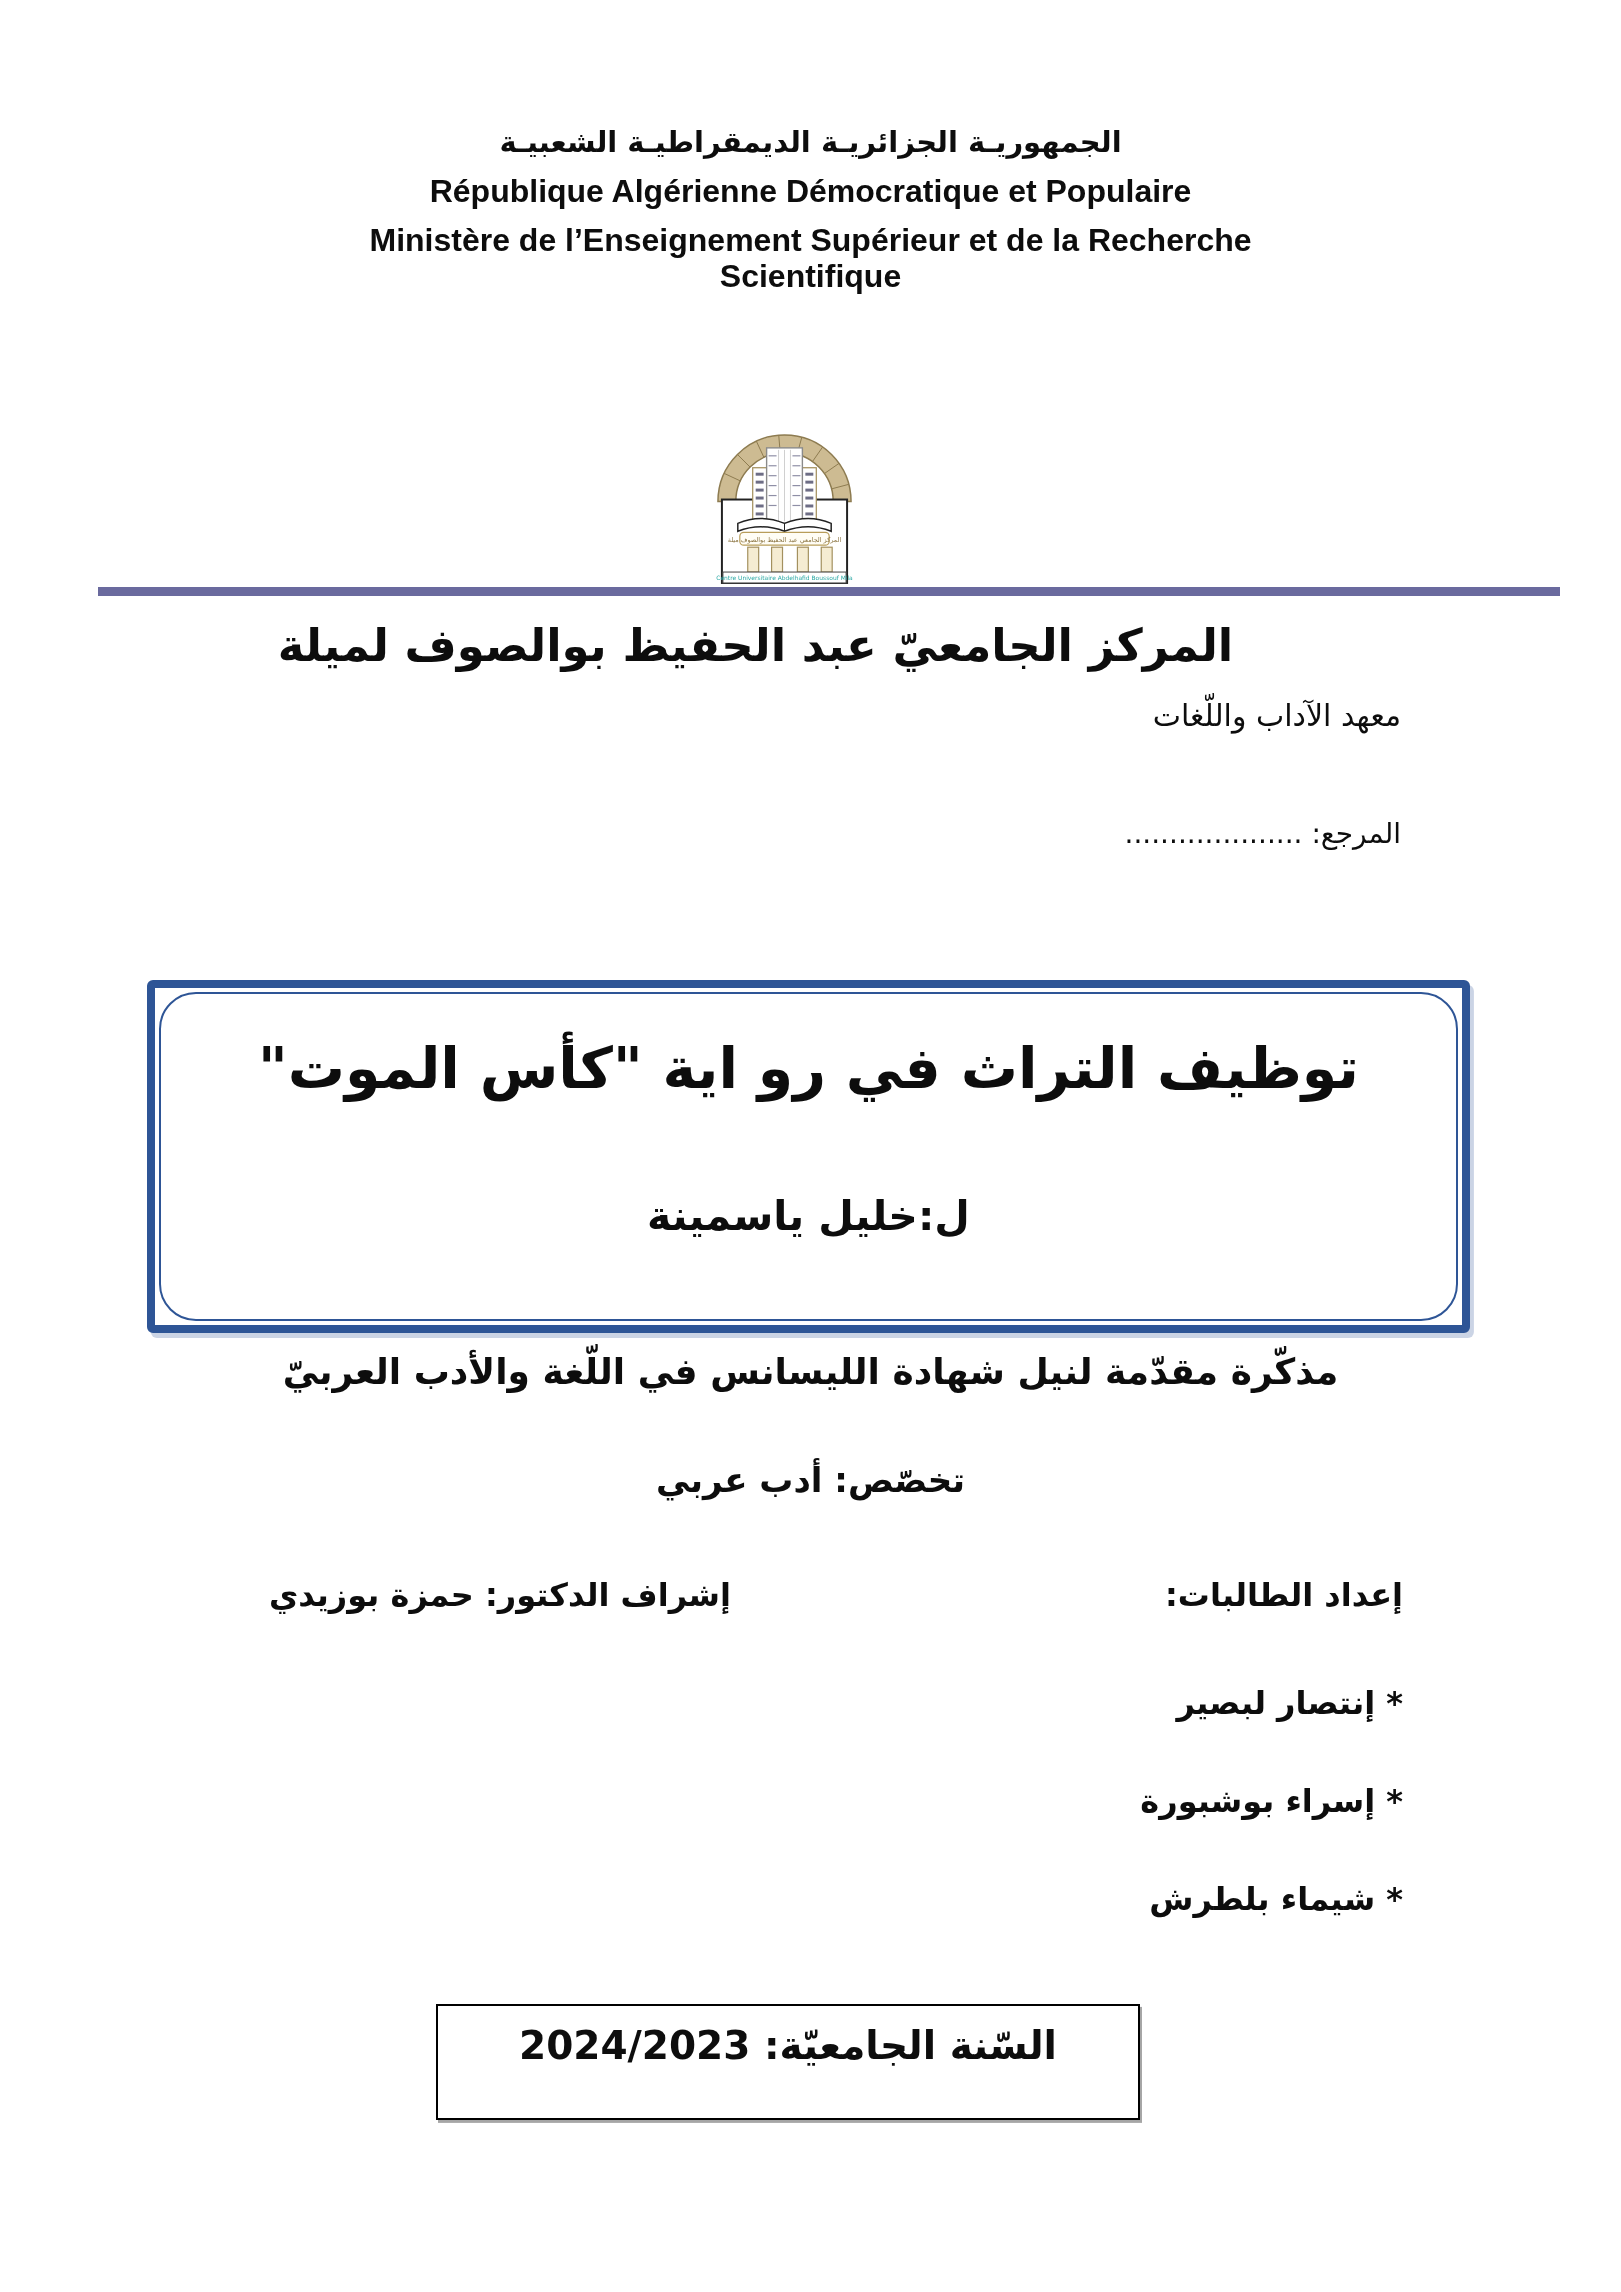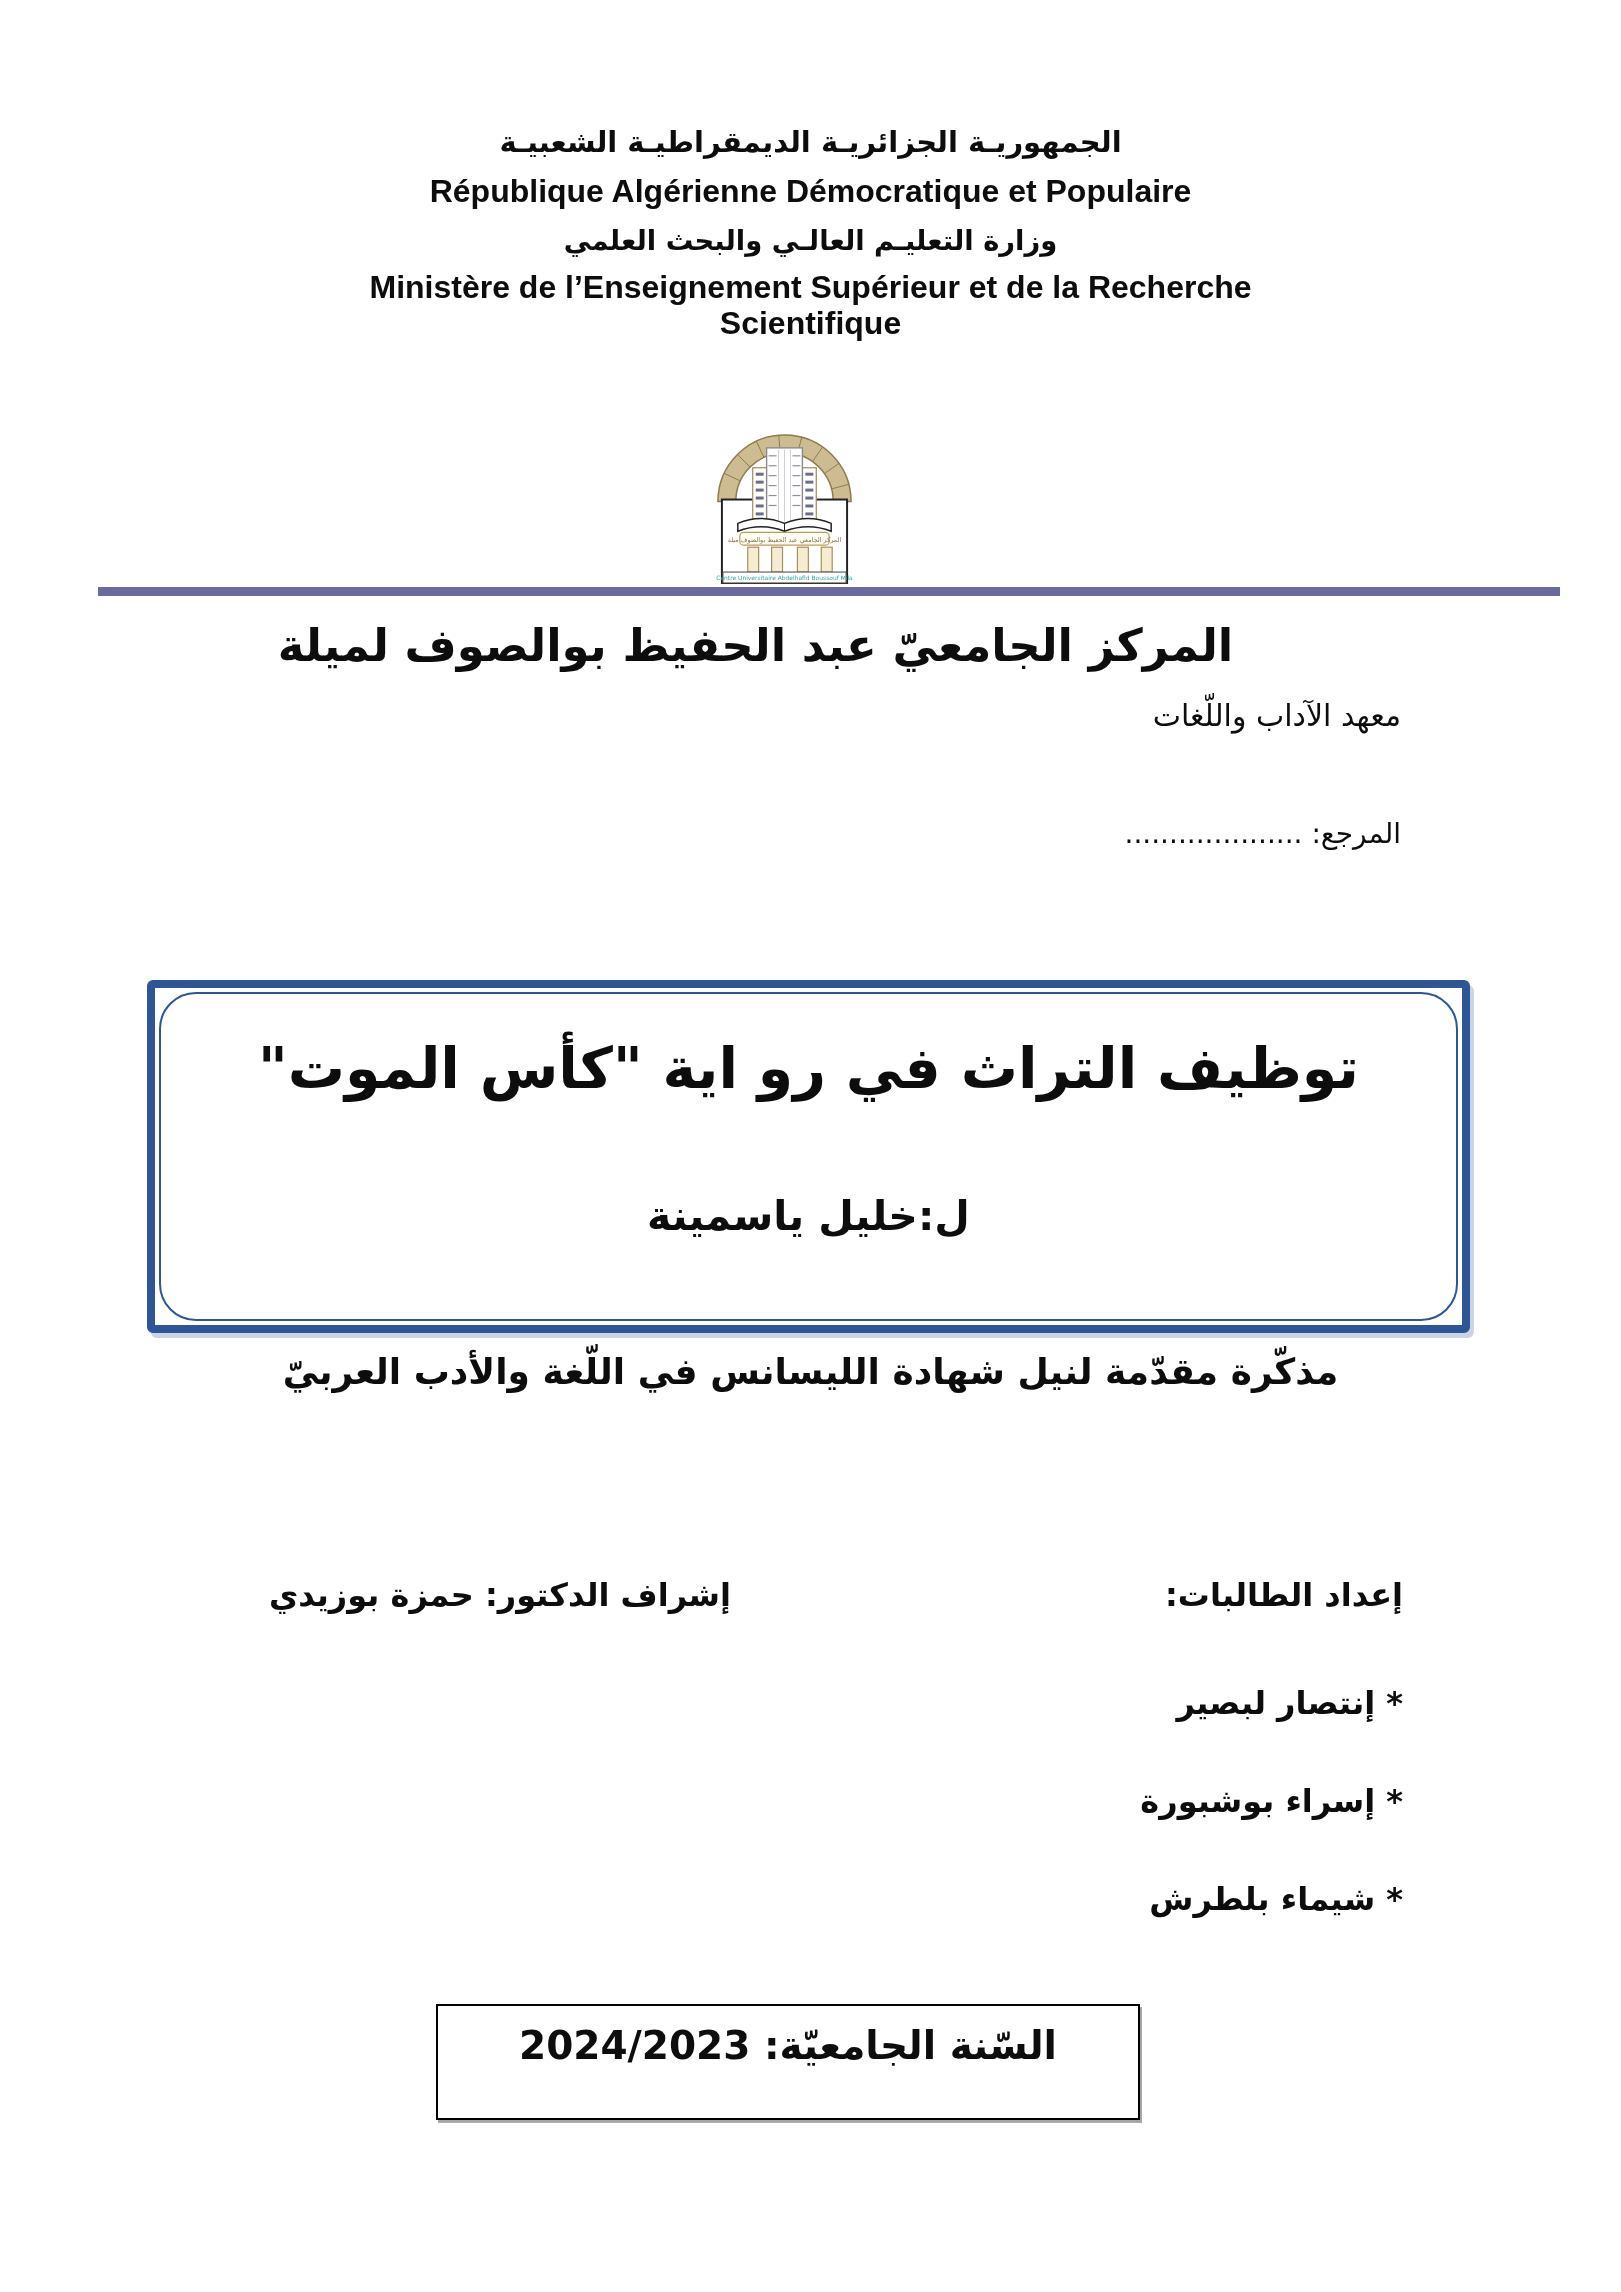--- a/index.html
+++ b/index.html
@@ -73,21 +73,20 @@
   .ybox-text { font-size:39px; font-weight:bold; }
 </style>
 </head>
 <body>
 
 <div class="page">
 
   <div class="hdr">
     <div class="hdr-l1 ar">الجمهوريـة الجزائريـة الديمقراطيـة الشعبيـة</div>
     <div class="hdr-l2 fr">République Algérienne Démocratique et Populaire</div>
-    <div class="hdr-l3 ar">وزارة التعليـم العالـي والبحث العلمي</div>
     <div class="hdr-l4 fr">Ministère de l’Enseignement Supérieur et de la Recherche Scientifique</div>
   </div>
 
   <svg class="logo" viewBox="0 0 150 168" aria-hidden="true">
     <g>
       <path d="M 8 82 A 67 67 0 0 1 142 82 L 124 82 A 49 49 0 0 0 26 82 Z" fill="#cdbb92" stroke="#8d7b50" stroke-width="1.5"></path>
       <g stroke="#8d7b50" stroke-width="1">
         <line x1="122.3" y1="69.3" x2="139.7" y2="64.7"></line>
         <line x1="115.1" y1="53.9" x2="129.9" y2="43.6"></line>
         <line x1="103.1" y1="41.9" x2="113.4" y2="27.1"></line>
@@ -164,20 +163,21 @@
   <div class="institute ar">معهد الآداب واللّغات</div>
   <div class="reference ar">المرجع: ....................</div>
 
   <div class="tbox">
     <div class="tbox-inner"></div>
     <div class="tbox-title ar">توظيف التراث في رو اية "كأس الموت"</div>
     <div class="tbox-author ar">ل:خليل ياسمينة</div>
   </div>
 
   <div class="note ar">مذكّرة مقدّمة لنيل شهادة الليسانس في اللّغة والأدب العربيّ</div>
+  <div class="spec ar">تخصّص: أدب عربي</div>
 
   <div class="students-label ar">إعداد الطالبات:</div>
   <div class="supervisor ar">إشراف الدكتور: حمزة بوزيدي</div>
   <div class="student student-1 ar">* إنتصار لبصير</div>
   <div class="student student-2 ar">* إسراء بوشبورة</div>
   <div class="student student-3 ar">* شيماء بلطرش</div>
 
   <div class="ybox">
     <div class="ybox-text ar">السّنة الجامعيّة: 2024/2023</div>
   </div>

